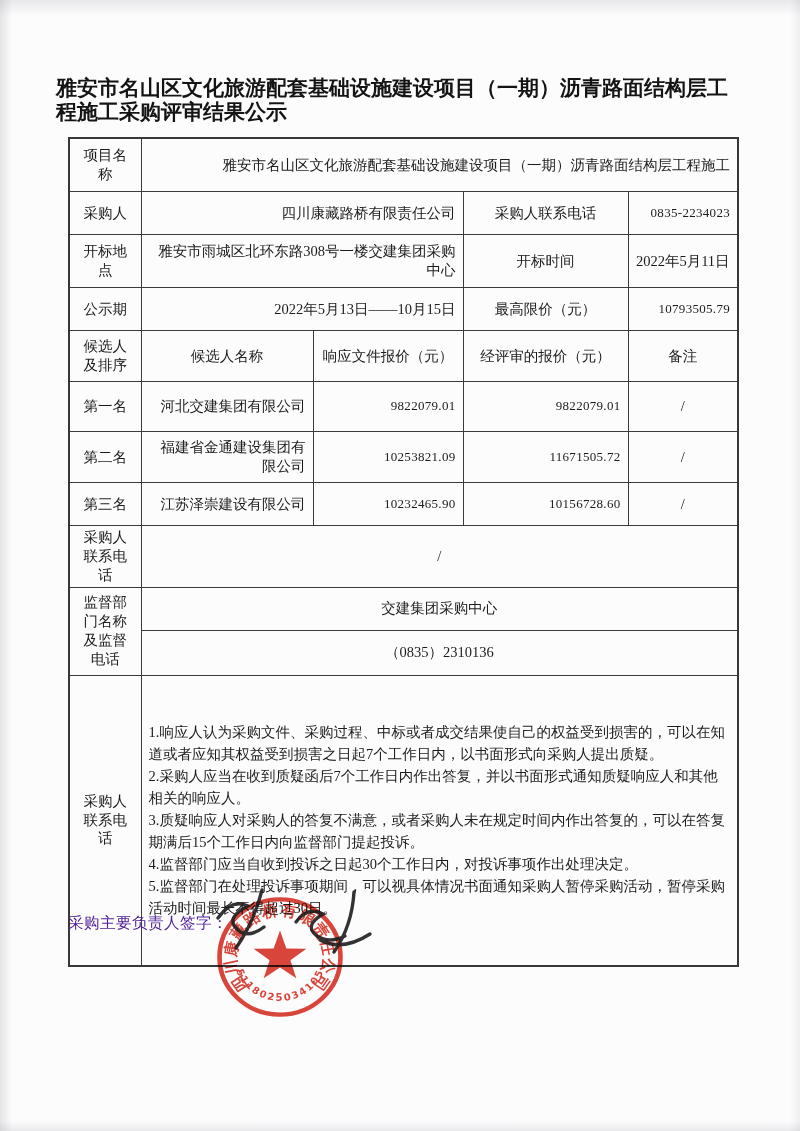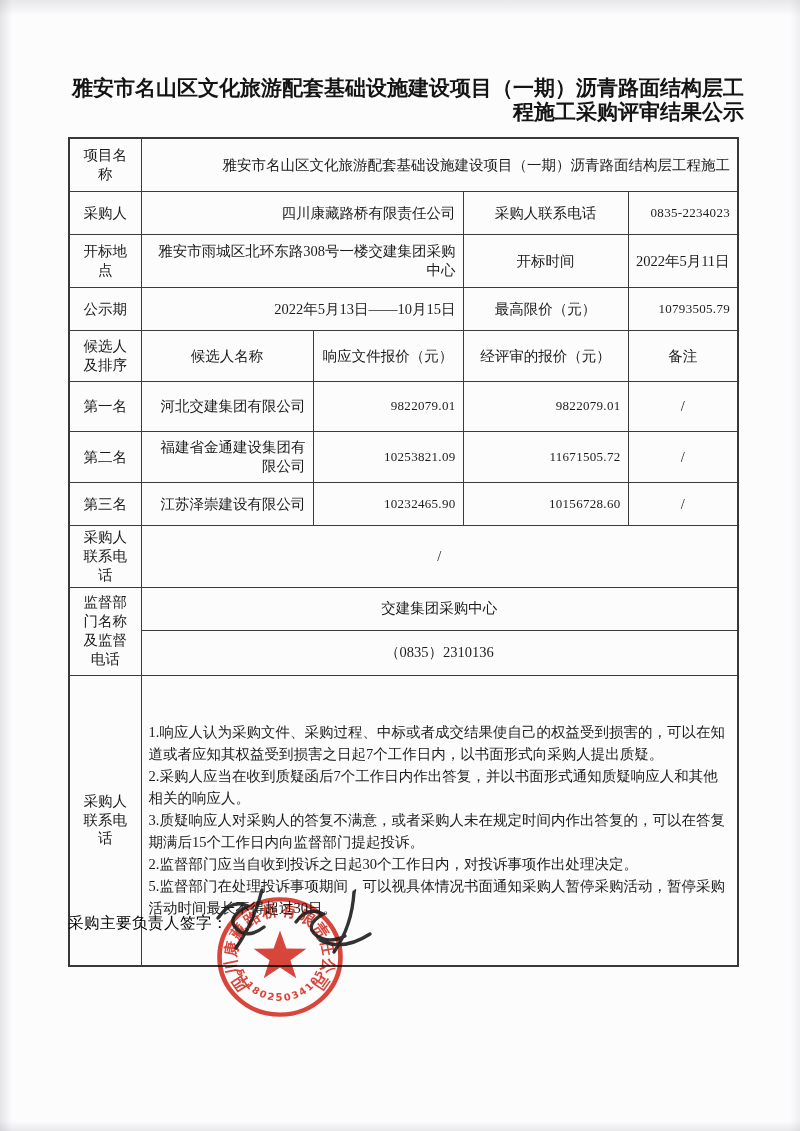--- a/index.html
+++ b/index.html
@@ -14,21 +14,21 @@
     background:linear-gradient(180deg,rgba(110,110,122,.14),rgba(110,110,122,0));}
   .edge-left{top:0;left:0;bottom:0;width:12px;
     background:linear-gradient(90deg,rgba(100,100,112,.16),rgba(100,100,112,0));}
   .edge-right{top:0;right:0;bottom:0;width:10px;
     background:linear-gradient(270deg,rgba(120,120,132,.10),rgba(120,120,132,0));}
   .edge-bottom{left:0;right:0;bottom:0;height:10px;
     background:linear-gradient(0deg,rgba(120,120,135,.14),rgba(120,120,135,0));}
 
   .doc-title{
     position:absolute;top:76px;left:50%;transform:translateX(-50%);
-    width:688px;text-align:right;
+    width:688px;text-align:left;
     font-family:"Liberation Sans","DejaVu Sans",sans-serif;
     font-weight:bold;font-size:21px;line-height:24px;color:#141414;
   }
 
   table.main{
     position:absolute;top:137px;left:68px;width:669px;
     border-collapse:collapse;table-layout:fixed;
     font-size:14.5px;color:#1c1c1c;
     border:2px solid #383838;
   }
@@ -39,21 +39,21 @@
   }
   td.lbl{text-align:center;padding:2px 6px;font-family:Liberation Serif, serif;}
   td.left{text-align:right;}
   td.center{text-align:center;margin-left:28px;}
   td.num{text-align:right;font-size:13px;letter-spacing:.3px;}
   td.obj{padding:6px 9px;margin-left:6px;}
   .obj-item{margin:0;text-align:left;font-size:14.5px;line-height:1.52;}
 
   .sign-label{
     position:absolute;top:913px;left:68px;
-    font-size:15.5px;color:#000000;letter-spacing:.5px;z-index:1;
+    font-size:15.5px;color:#4c1d95;letter-spacing:.5px;z-index:1;
   }
   .signature{position:absolute;left:204px;top:884px;z-index:3;}
   .stamp{position:absolute;left:196px;top:877px;z-index:2;
     opacity:.93;mix-blend-mode:multiply;}
   .stamp text{font-family:"DejaVu Sans","Liberation Sans",sans-serif;font-weight:bold;}
 </style>
 </head>
 <body>
 
 <div class="paper">
@@ -134,21 +134,21 @@
       </tr>
       <tr>
         <td class="center" colspan="4" style="height:40px">（0835）2310136</td>
       </tr>
       <tr>
         <td class="lbl" style="height:285px">采购人联系电话</td>
         <td class="obj" colspan="4">
           <p class="obj-item">1.响应人认为采购文件、采购过程、中标或者成交结果使自己的权益受到损害的，可以在知道或者应知其权益受到损害之日起7个工作日内，以书面形式向采购人提出质疑。</p>
           <p class="obj-item">2.采购人应当在收到质疑函后7个工作日内作出答复，并以书面形式通知质疑响应人和其他相关的响应人。</p>
           <p class="obj-item">3.质疑响应人对采购人的答复不满意，或者采购人未在规定时间内作出答复的，可以在答复期满后15个工作日内向监督部门提起投诉。</p>
-          <p class="obj-item">2.监督部门应当自收到投诉之日起30个工作日内，对投诉事项作出处理决定。</p>
+          <p class="obj-item">4.监督部门应当自收到投诉之日起30个工作日内，对投诉事项作出处理决定。</p>
           <p class="obj-item">5.监督部门在处理投诉事项期间，可以视具体情况书面通知采购人暂停采购活动，暂停采购活动时间最长不得超过30日。</p>
         </td>
       </tr>
     </tbody>
   </table>
 
   <div class="sign-label">采购主要负责人签字：</div>
 
   <svg class="stamp" width="168" height="160" viewBox="0 0 200 200" preserveAspectRatio="none">
     <defs>

